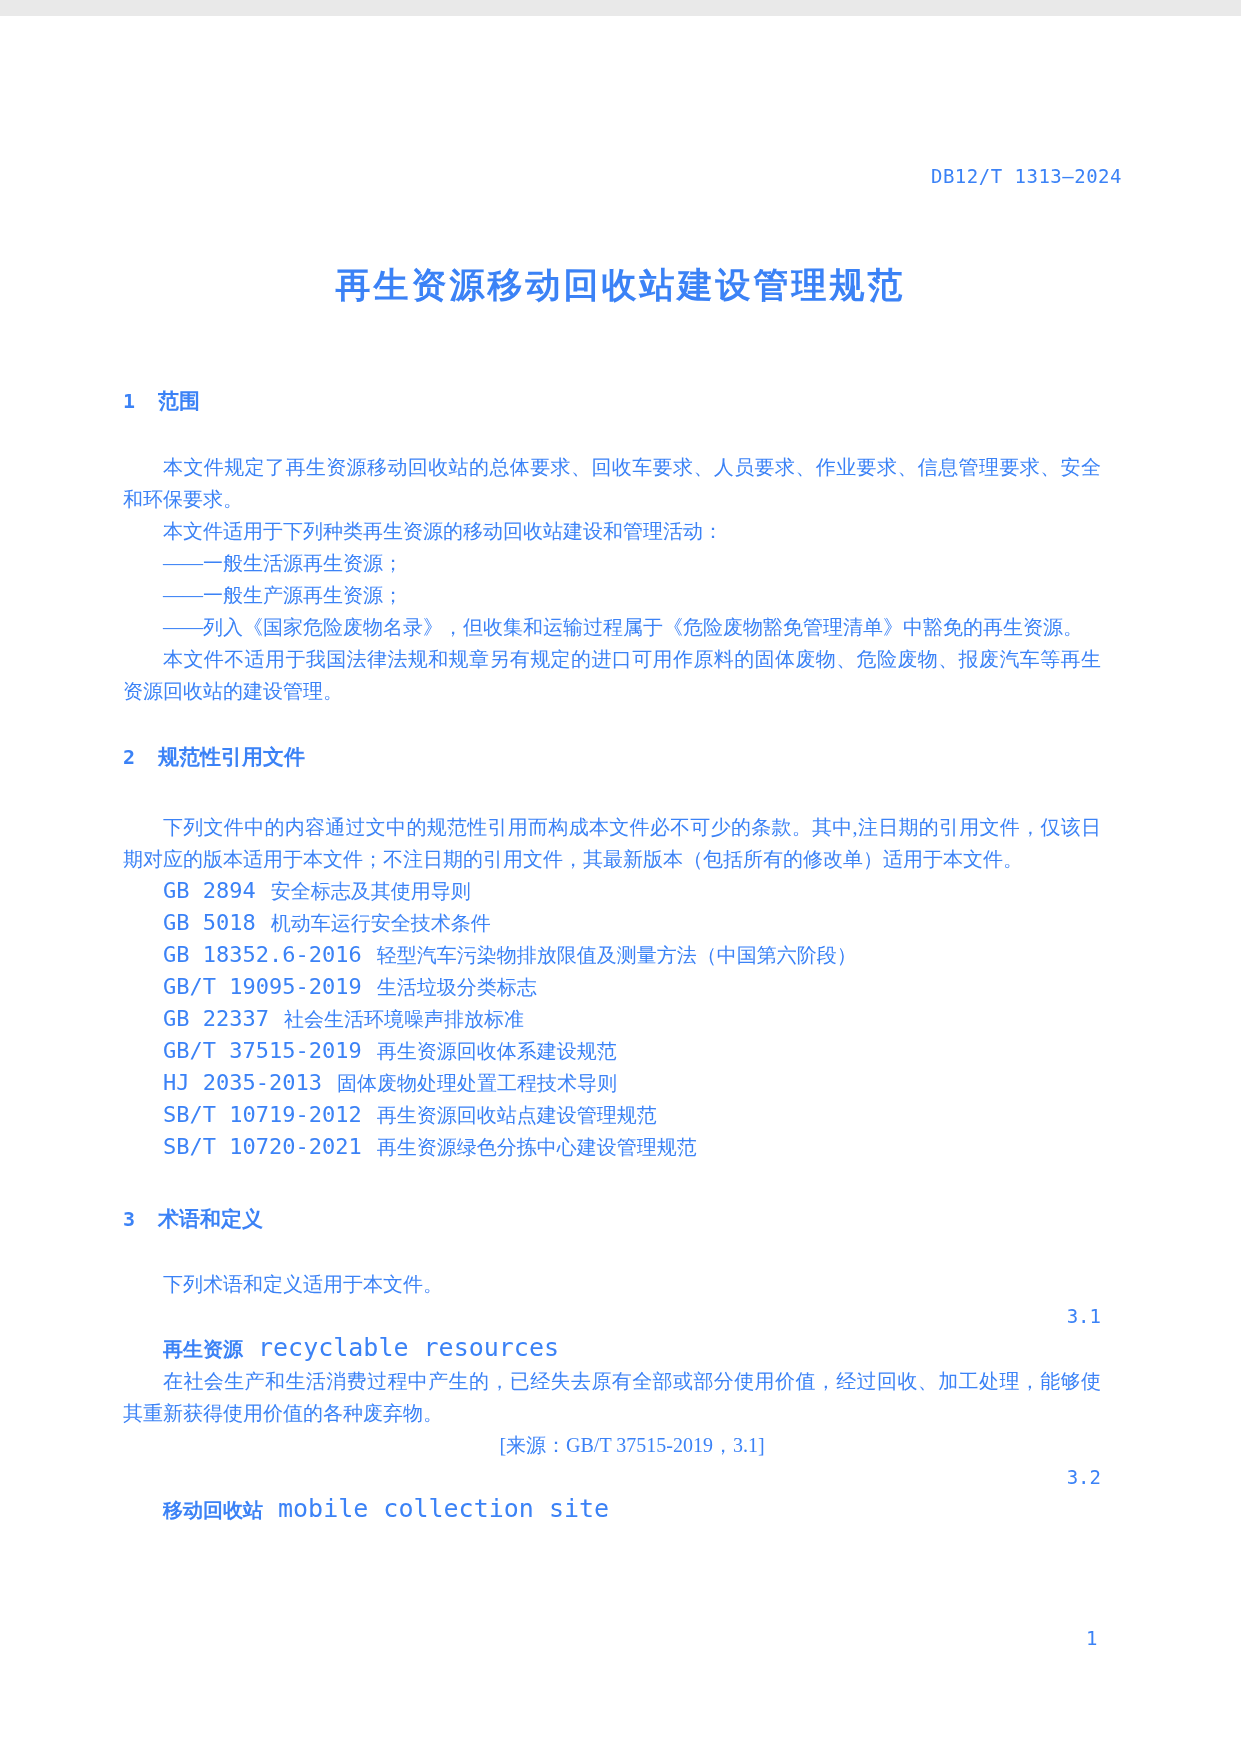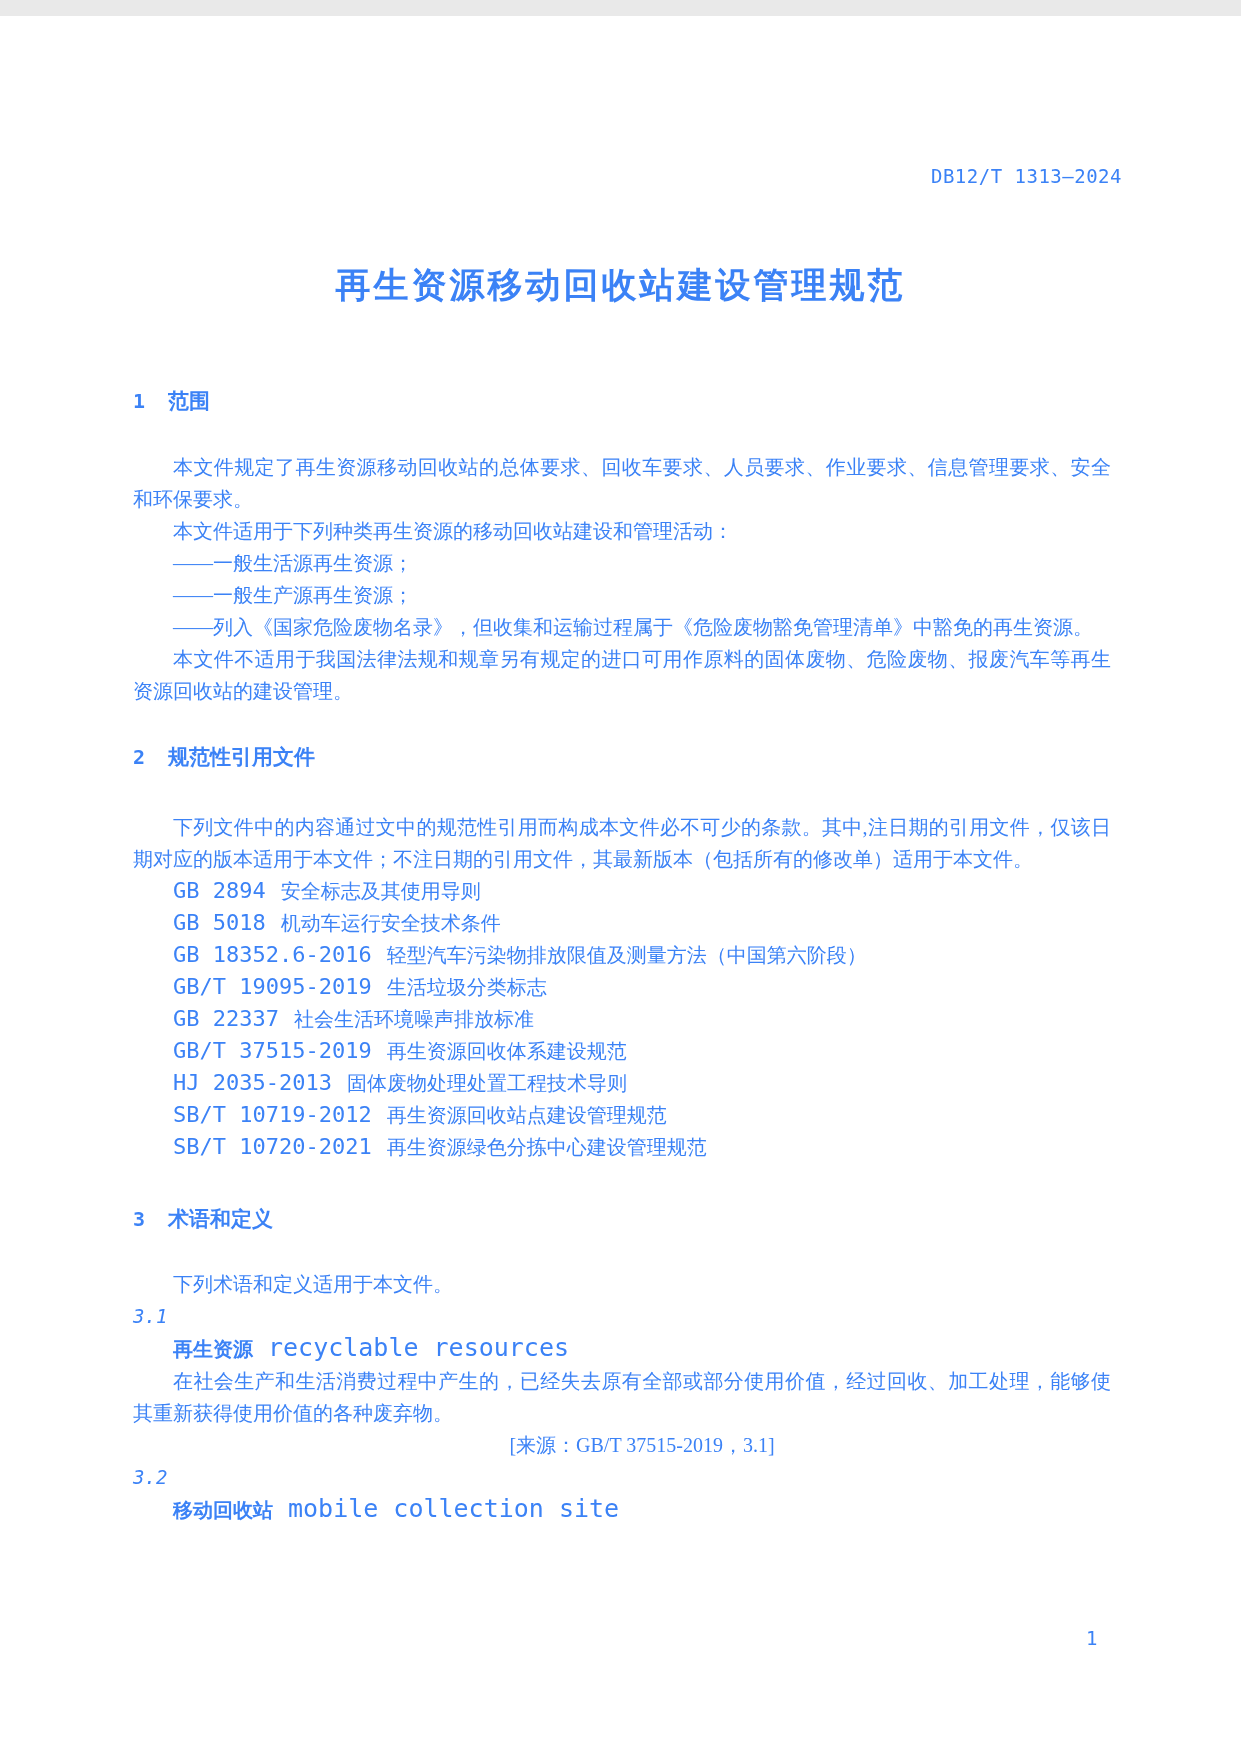--- a/index.html
+++ b/index.html
@@ -29,21 +29,21 @@
     width: 100%;
     text-align: center;
     font-family: "Liberation Sans", "DejaVu Sans", sans-serif;
     font-weight: bold;
     font-size: 35px;
     letter-spacing: 3px;
     white-space: nowrap;
   }
   .content {
     position: absolute;
-    left: 133px;
+    left: 123px;
     top: 371px;
     width: 978px;
     font-size: 20px;
     line-height: 32px;
     text-align: justify;
   }
   .sec-heading {
     font-family: "Liberation Sans", "DejaVu Sans", sans-serif;
     font-weight: bold;
     font-size: 21px;
@@ -64,22 +64,21 @@
   .dash-item { padding-left: 4em; text-indent: -2em; text-align: left; }
   .ref-line { padding-left: 2em; text-align: left; white-space: nowrap; }
   .ref-code, .mono {
     font-family: "DejaVu Sans Mono", "Liberation Mono", monospace;
     font-size: 22px;
   }
   .ref-title { margin-left: 15px; }
   .clause-no {
     font-family: "DejaVu Sans Mono", "Liberation Mono", monospace;
     font-size: 19px;
-    text-align: left;
-    font-style: italic;
+    text-align: right;
   }
   .term-line { padding-left: 2em; text-align: left; }
   .term-zh {
     font-family: "Liberation Sans", "DejaVu Sans", sans-serif;
     font-weight: bold;
     font-size: 20px;
   }
   .term-en {
     font-family: "DejaVu Sans Mono", "Liberation Mono", monospace;
     font-size: 25px;

